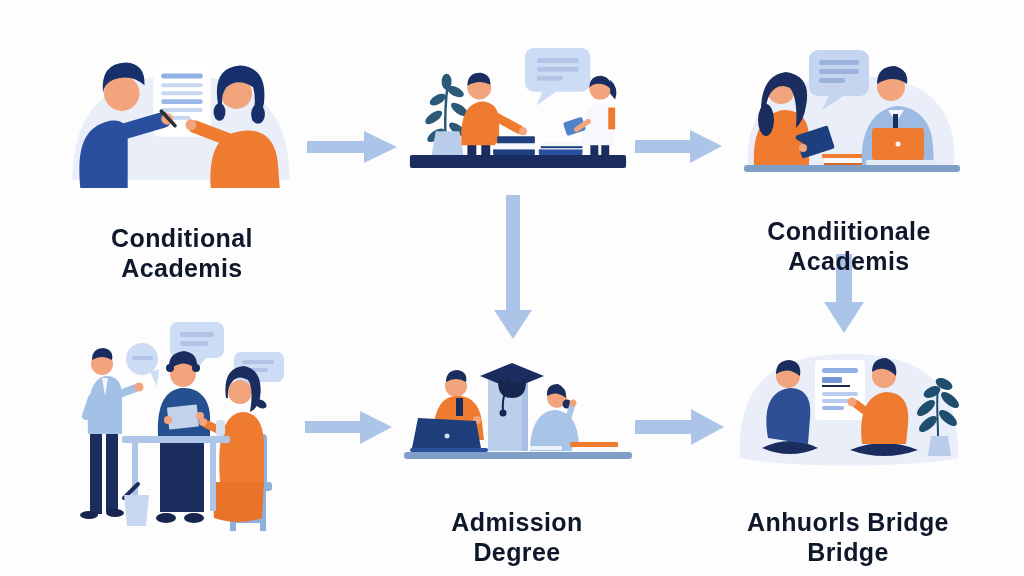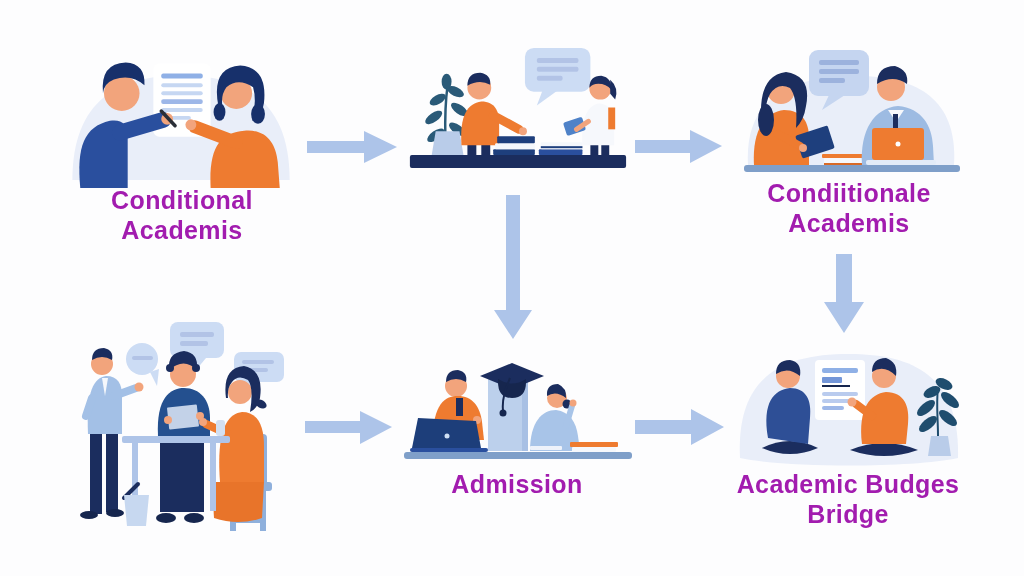--- a/index.html
+++ b/index.html
@@ -3,22 +3,22 @@
 <meta charset="utf-8">
 <style>
   html,body{margin:0;padding:0;background:#ffffff;}
   .canvas{position:relative;width:1024px;height:576px;background:#fdfdfe;overflow:hidden;
           font-family:"Liberation Sans",sans-serif;}
   .scene{position:absolute;}
   .scene svg{display:block;width:100%;height:100%;}
   .arrow{position:absolute;}
   .arrow svg{display:block;width:100%;height:100%;}
   .arrow polygon{fill:#adc4e9;}
-  .node-label{position:absolute;text-align:center;color:#a21caf;font-weight:700;
-              font-size:25px;line-height:1.18;letter-spacing:0.4px;}
+  .node-label{position:absolute;text-align:center;color:#0f172a;font-weight:700;
+              font-size:25px;line-height:1.18;letter-spacing:0.4px;margin-top:38px;}
   .node-label span{display:block;}
 </style>
 </head>
 <body>
 
 <div class="canvas">
 
   <div class="scene" style="left:62px;top:30px;width:238px;height:158px">
     <svg viewBox="0 0 240 160">
       <g>
@@ -347,19 +347,20 @@
   <div class="node-label" style="left:62px;top:186px;width:240px">
     <span>Conditional</span>
     <span>Academis</span>
   </div>
   <div class="node-label" style="left:726px;top:179px;width:246px">
     <span>Condiitionale</span>
     <span>Academis</span>
   </div>
   <div class="node-label" style="left:398px;top:470px;width:238px">
     <span>Admission</span>
+    <span>Degree</span>
   </div>
   <div class="node-label" style="left:712px;top:470px;width:272px">
-    <span>Academic Budges</span>
+    <span>Anhuorls Bridge</span>
     <span>Bridge</span>
   </div>
 
 </div>
 
 </body></html>

